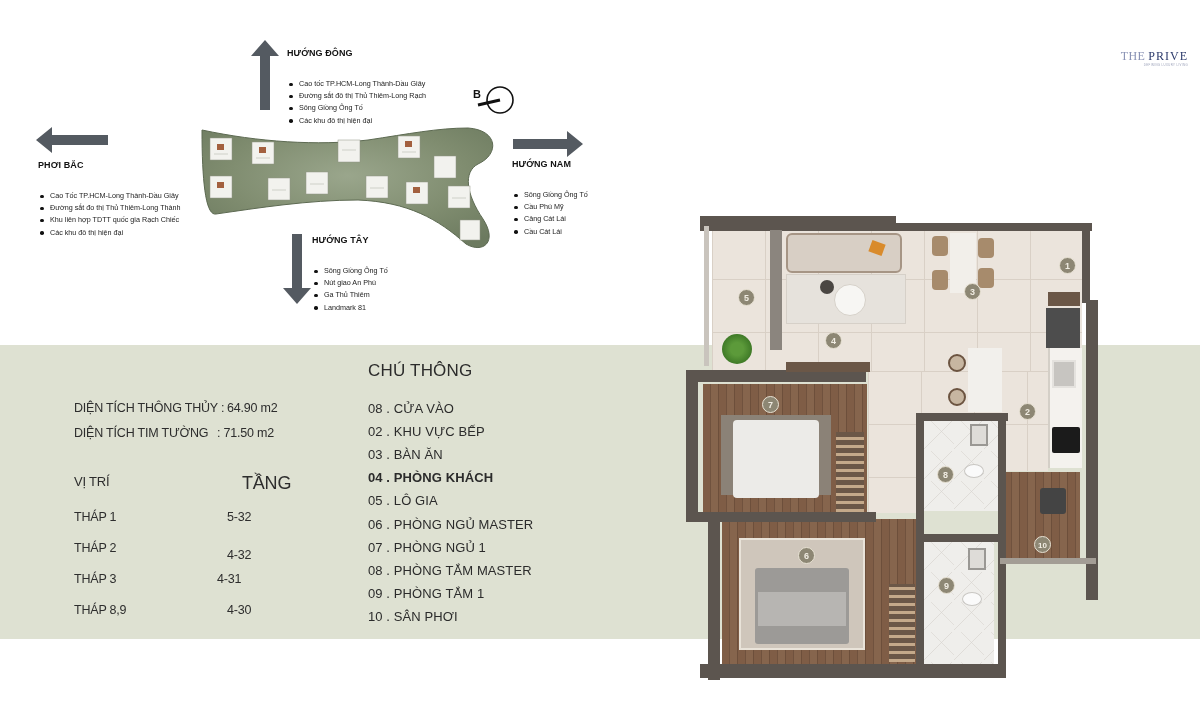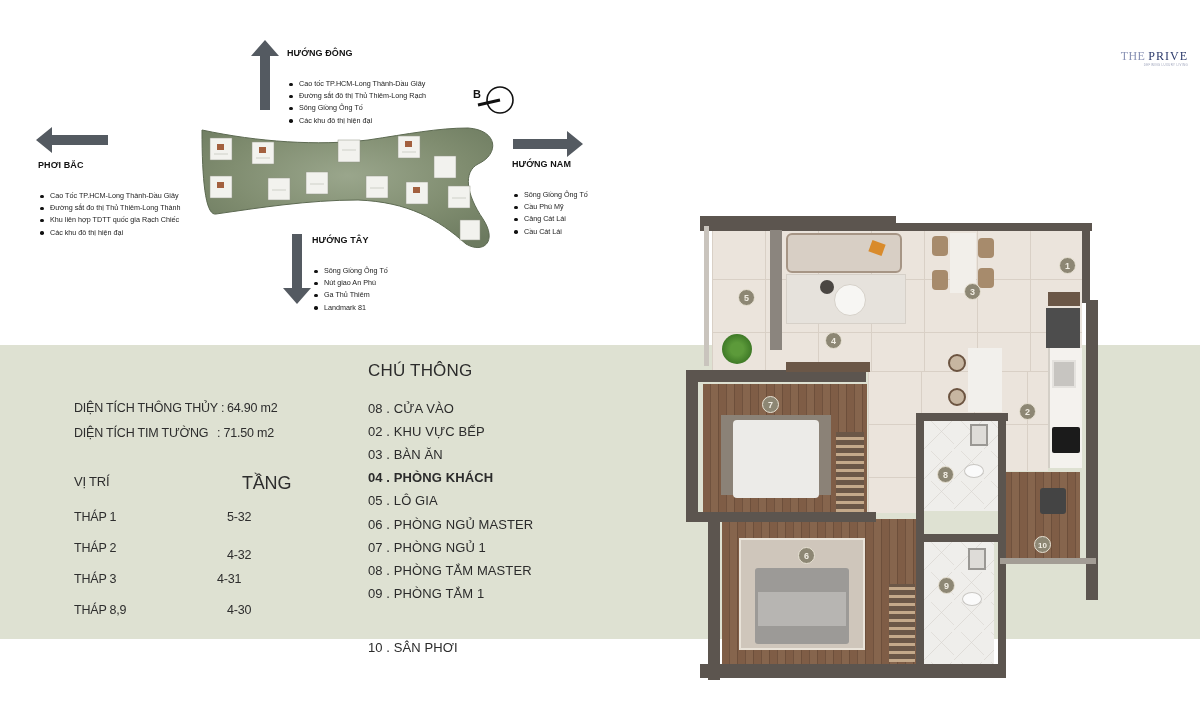--- a/index.html
+++ b/index.html
@@ -196,21 +196,21 @@
 <div class="abs legend-title" style="left:368px;top:361px;">CHÚ THÔNG</div>
 <div class="abs legend-item" style="left:368px;top:401px;">08 . CỬA VÀO</div>
 <div class="abs legend-item" style="left:368px;top:424px;">02 . KHU VỰC BẾP</div>
 <div class="abs legend-item" style="left:368px;top:447px;">03 . BÀN ĂN</div>
 <div class="abs legend-item" style="left:368px;top:470px;font-weight:bold;">04 . PHÒNG KHÁCH</div>
 <div class="abs legend-item" style="left:368px;top:493px;">05 . LÔ GIA</div>
 <div class="abs legend-item" style="left:368px;top:517px;">06 . PHÒNG NGỦ MASTER</div>
 <div class="abs legend-item" style="left:368px;top:540px;">07 . PHÒNG NGỦ 1</div>
 <div class="abs legend-item" style="left:368px;top:563px;">08 . PHÒNG TẮM MASTER</div>
 <div class="abs legend-item" style="left:368px;top:586px;">09 . PHÒNG TẮM 1</div>
-<div class="abs legend-item" style="left:368px;top:609px;margin-top:31px;">10 . SÂN PHƠI</div>
+<div class="abs legend-item" style="left:368px;top:609px;">10 . SÂN PHƠI</div>
 
 <div class="plan">
 
   <div class="floor-tile" style="left:712px;top:226px;width:370px;height:145px;"></div>
   <div class="floor-tile" style="left:868px;top:371px;width:180px;height:100px;"></div>
   <div class="floor-tile" style="left:868px;top:371px;width:50px;height:142px;"></div>
 
   <div class="floor-wood" style="left:703px;top:384px;width:164px;height:128px;"></div>
 
   <div class="floor-wood" style="left:722px;top:519px;width:196px;height:145px;"></div>

